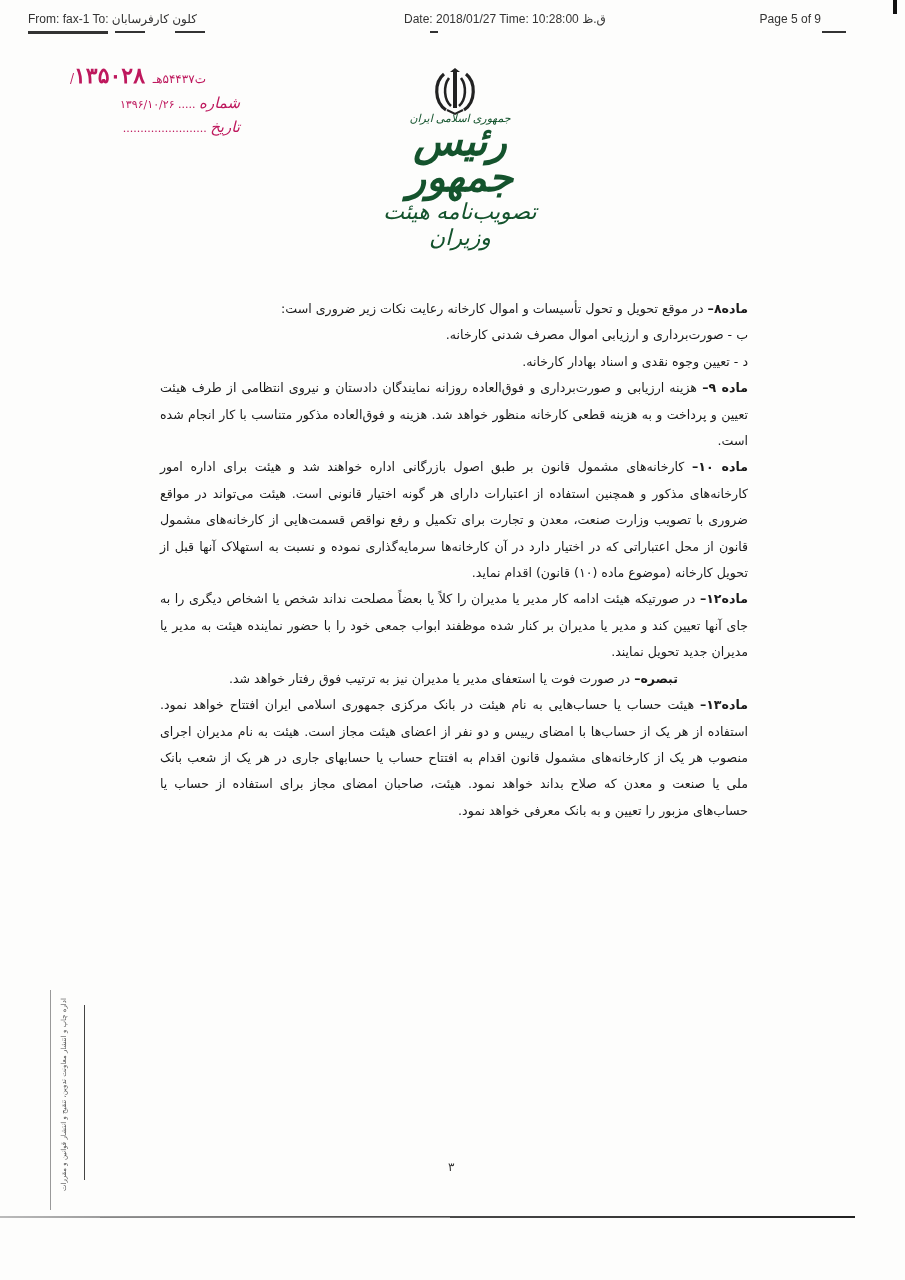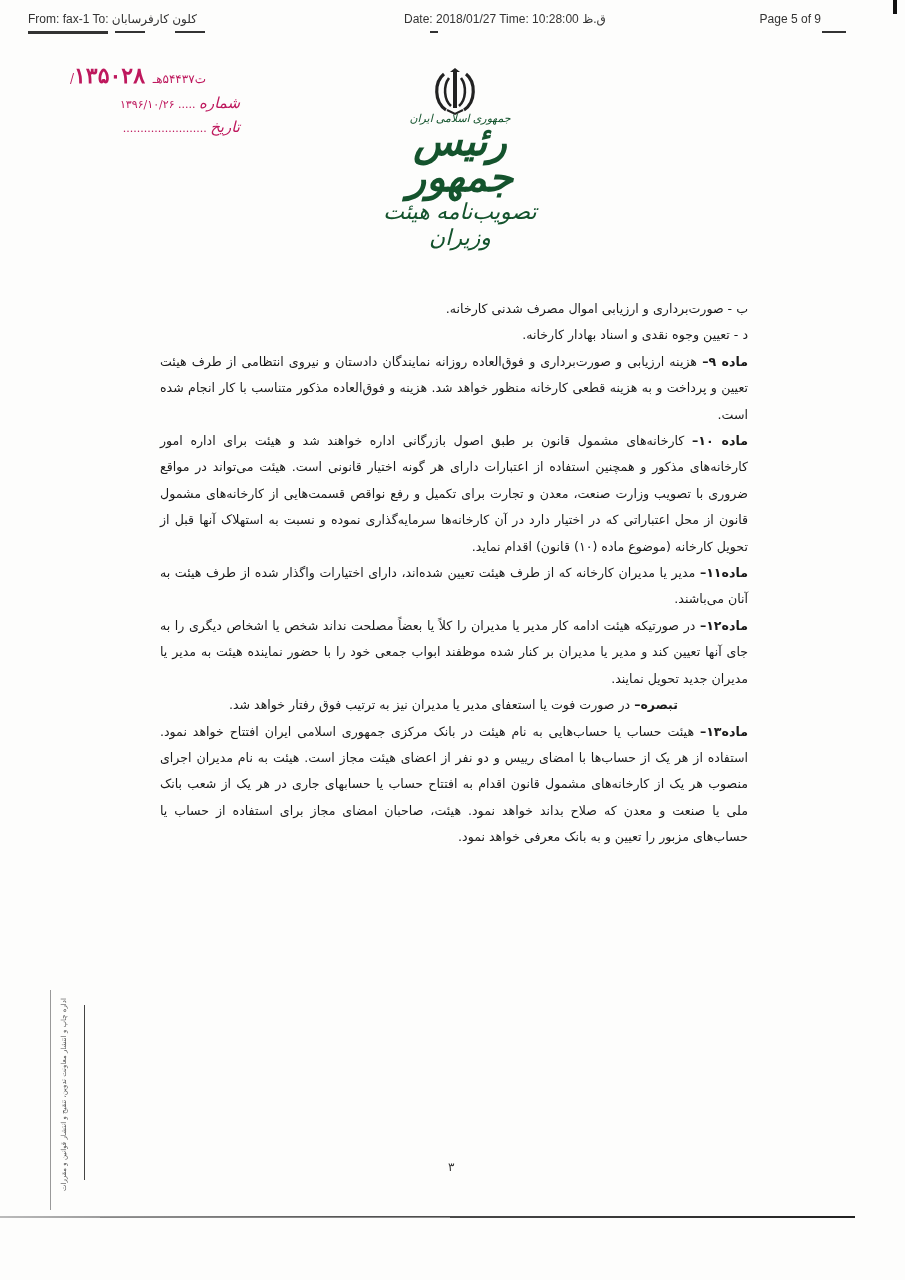--- a/index.html
+++ b/index.html
@@ -83,25 +83,25 @@
   <path d="M17 44 L25 48 L33 44" fill="none" stroke="#222" stroke-width="2"></path>
 </svg>
 
 <div class="letterhead">
   <div class="lh-small">جمهوری اسلامی ایران</div>
   <div class="lh-big">رئیس جمهور</div>
   <div class="lh-sub">تصویب‌نامه هیئت وزیران</div>
 </div>
 
 <div class="body-text">
+  <p><span class="b">ماده۸–</span><span> در موقع تحویل و تحول تأسیسات و اموال کارخانه رعایت نکات زیر ضروری است:</span></p>
   <p class="sub-indent"><span>ب - صورت‌برداری و ارزیابی اموال مصرف شدنی کارخانه.</span></p>
   <p class="sub-indent"><span>د - تعیین وجوه نقدی و اسناد بهادار کارخانه.</span></p>
   <p><span class="b">ماده ۹–</span><span> هزینه ارزیابی و صورت‌برداری و فوق‌العاده روزانه نمایندگان دادستان و نیروی انتظامی از طرف هیئت تعیین و پرداخت و به هزینه قطعی کارخانه منظور خواهد شد. هزینه و فوق‌العاده مذکور متناسب با کار انجام شده است.</span></p>
   <p><span class="b">ماده ۱۰–</span><span> کارخانه‌های مشمول قانون بر طبق اصول بازرگانی اداره خواهند شد و هیئت برای اداره امور کارخانه‌های مذکور و همچنین استفاده از اعتبارات دارای هر گونه اختیار قانونی است. هیئت می‌تواند در مواقع ضروری با تصویب وزارت صنعت، معدن و تجارت برای تکمیل و رفع نواقص قسمت‌هایی از کارخانه‌های مشمول قانون از محل اعتباراتی که در اختیار دارد در آن کارخانه‌ها سرمایه‌گذاری نموده و نسبت به استهلاک آنها قبل از تحویل کارخانه (موضوع ماده (۱۰) قانون) اقدام نماید.</span></p>
-  <p><span class="b">ماده۱۱–</span><span> مدیر یا مدیران کارخانه که از طرف هیئت تعیین شده‌اند، دارای اختیارات واگذار شده از طرف هیئت به آنان می‌باشند.</span></p>
   <p><span class="b">ماده۱۲–</span><span> در صورتیکه هیئت ادامه کار مدیر یا مدیران را کلاً یا بعضاً مصلحت نداند شخص یا اشخاص دیگری را به جای آنها تعیین کند و مدیر یا مدیران بر کنار شده موظفند ابواب جمعی خود را با حضور نماینده هیئت به مدیر یا مدیران جدید تحویل نمایند.</span></p>
   <p class="note-center"><span class="b">تبصره–</span><span> در صورت فوت یا استعفای مدیر یا مدیران نیز به ترتیب فوق رفتار خواهد شد.</span></p>
   <p><span class="b">ماده۱۳–</span><span> هیئت حساب یا حساب‌هایی به نام هیئت در بانک مرکزی جمهوری اسلامی ایران افتتاح خواهد نمود. استفاده از هر یک از حساب‌ها با امضای رییس و دو نفر از اعضای هیئت مجاز است. هیئت به نام مدیران اجرای منصوب هر یک از کارخانه‌های مشمول قانون اقدام به افتتاح حساب یا حسابهای جاری در هر یک از شعب بانک ملی یا صنعت و معدن که صلاح بداند خواهد نمود. هیئت، صاحبان امضای مجاز برای استفاده از حساب یا حساب‌های مزبور را تعیین و به بانک معرفی خواهد نمود.</span></p>
 </div>
 
 <div class="side-line1"></div>
 <div class="side-line2"></div>
 <div class="side-note">اداره چاپ و انتشار معاونت تدوین، تنقیح و انتشار قوانین و مقررات</div>
 
 <div class="page-number">۳</div>

